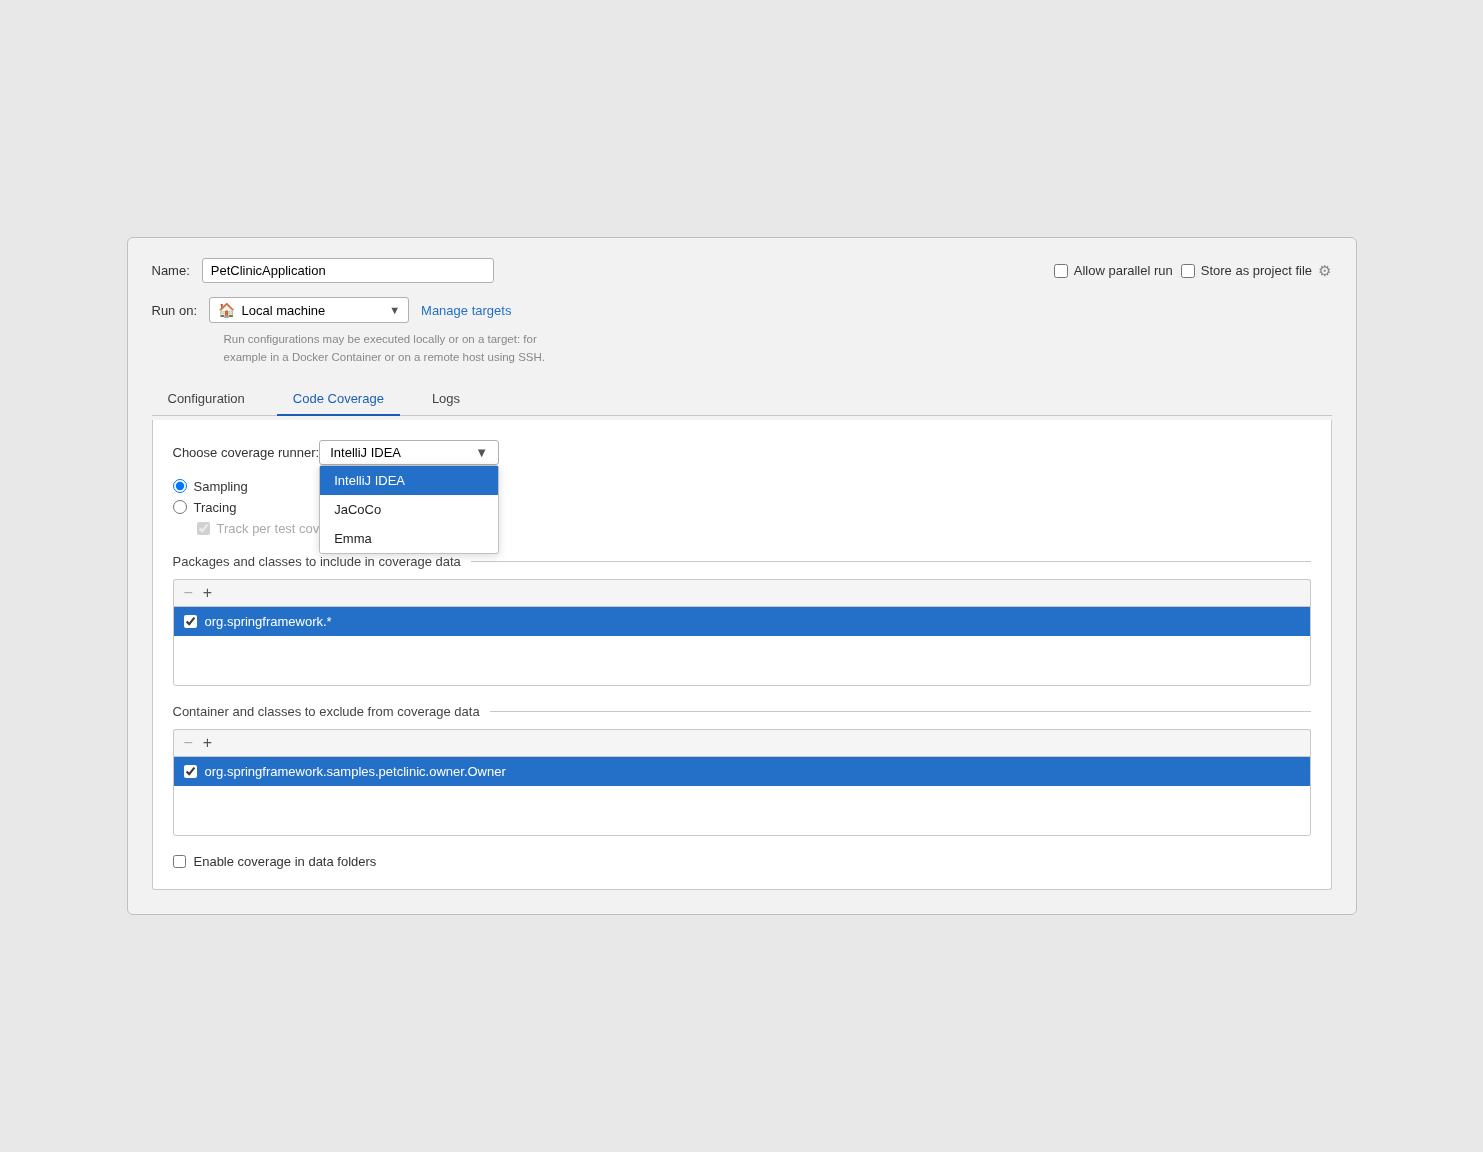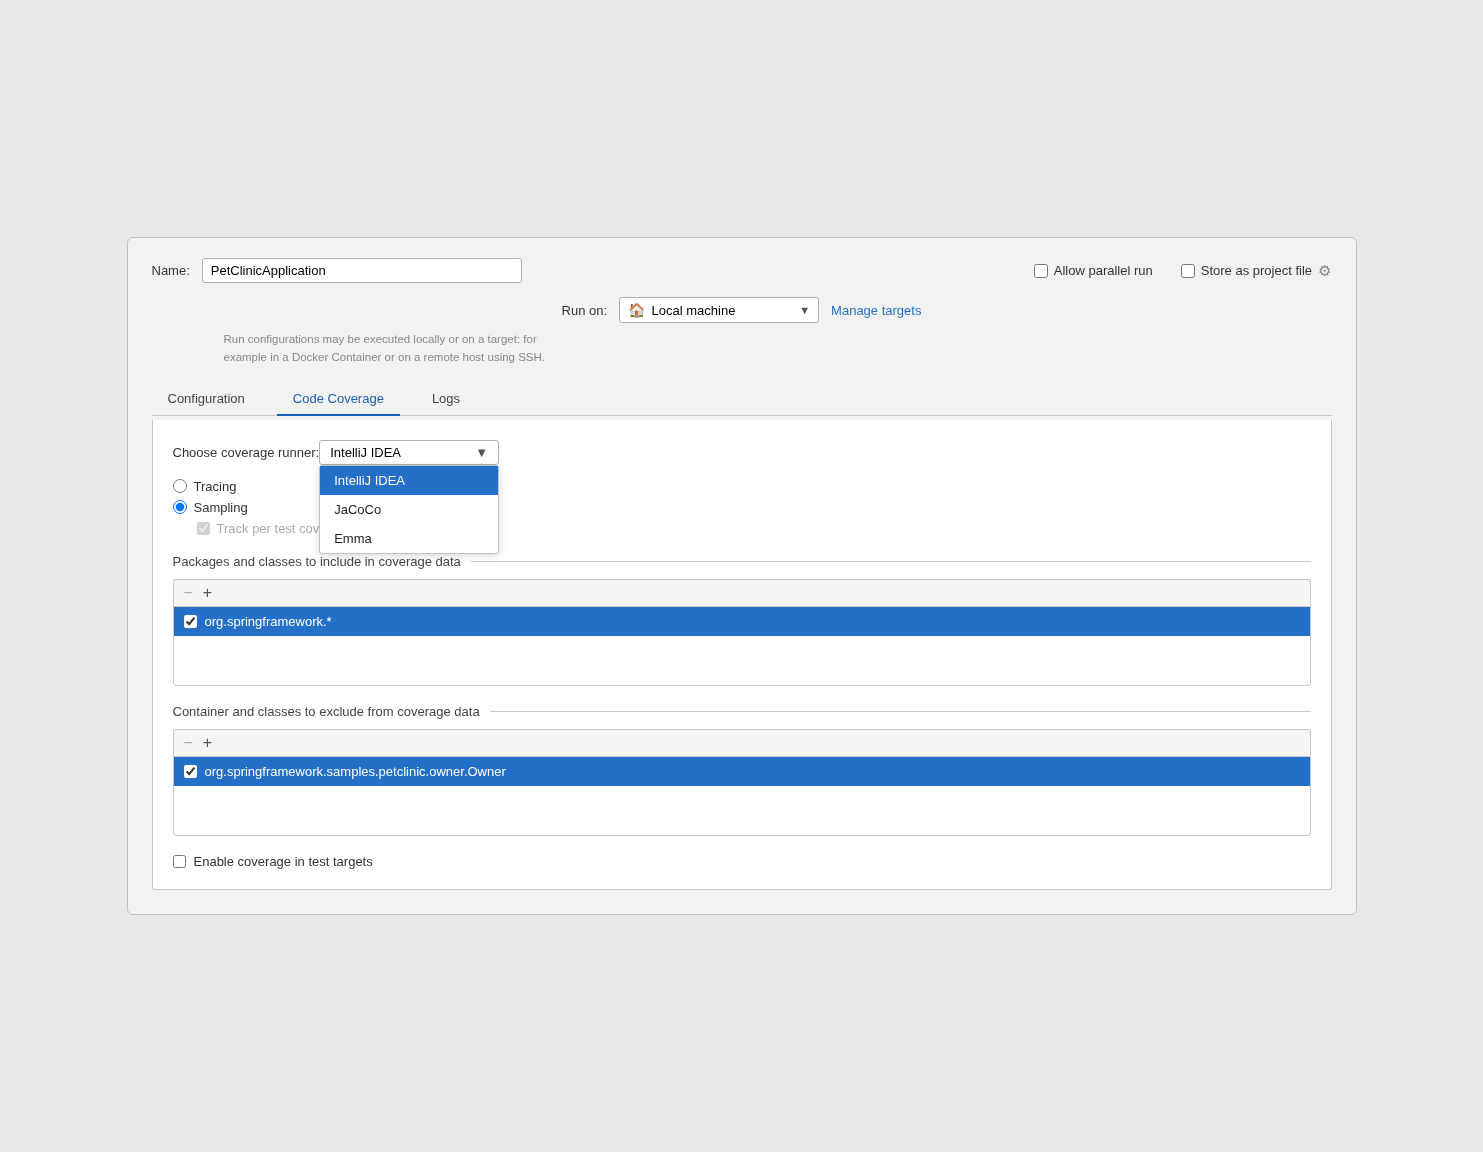--- a/index.html
+++ b/index.html
@@ -29,29 +29,29 @@
     .name-label {
       font-size: 13px;
       color: #333;
       white-space: nowrap;
     }
     .name-input {
       border: 1px solid #b0b0b0;
       border-radius: 3px;
       padding: 4px 8px;
       font-size: 13px;
-      width: 320px;
+      width: 292px;
       background: #fff;
       outline: none;
     }
     .header-right {
       margin-left: auto;
       display: flex;
       align-items: center;
-      gap: 28px;
+      gap: 8px;
       padding-left: 12px;
     }
     .checkbox-group {
       display: flex;
       align-items: center;
       gap: 6px;
     }
     .checkbox-group input[type="checkbox"] {
       width: 14px;
       height: 14px;
@@ -63,21 +63,20 @@
     .gear-icon {
       color: #888;
       font-size: 15px;
       cursor: pointer;
     }
     .runon-row {
       display: flex;
       align-items: center;
       gap: 12px;
       margin-bottom: 8px;
-      justify-content: center;
     }
     .runon-label {
       font-size: 13px;
       color: #333;
       white-space: nowrap;
     }
     .runon-select {
       display: flex;
       align-items: center;
       border: 1px solid #b0b0b0;
@@ -356,26 +355,26 @@
         <div class="dropdown-menu">
           <div class="dropdown-item selected">IntelliJ IDEA</div>
           <div class="dropdown-item">JaCoCo</div>
           <div class="dropdown-item">Emma</div>
         </div>
       </div>
     </div>
 
     <div class="radio-group">
       <div class="radio-row">
+        <input type="radio" name="coverage-mode" checked="" style="">
+        <span class="radio-label">Sampling</span>
+      </div>
+      <div class="radio-row">
         <input type="radio" name="coverage-mode" style="">
         <span class="radio-label">Tracing</span>
-      </div>
-      <div class="radio-row">
-        <input type="radio" name="coverage-mode" checked="" style="">
-        <span class="radio-label">Sampling</span>
       </div>
     </div>
 
     <div class="track-coverage-row">
       <input type="checkbox" checked="" disabled="" style="">
       <span class="track-label">Track per test coverage</span>
     </div>
 
     <div class="section-separator">
       <span>Packages and classes to include in coverage data</span>
@@ -406,17 +405,17 @@
     <div class="list-box">
       <div class="list-item-row selected">
         <input type="checkbox" checked="" style="">
         <span>org.springframework.samples.petclinic.owner.Owner</span>
       </div>
       <div class="list-item-empty"></div>
     </div>
 
     <div class="bottom-row">
       <input type="checkbox" style="">
-      <span class="bottom-label">Enable coverage in test targets</span>
+      <span class="bottom-label">Enable coverage in data folders</span>
     </div>
 
   </div>
 </div>
 
 </body></html>

